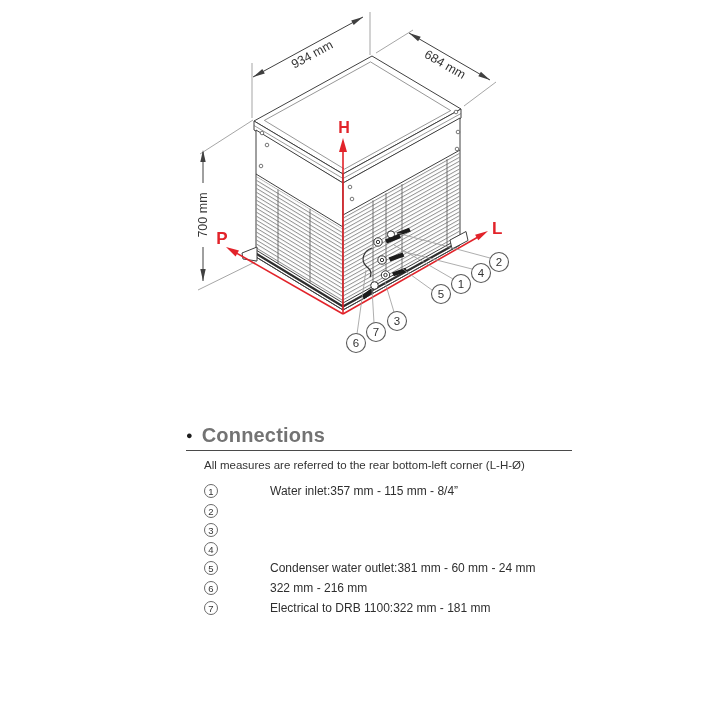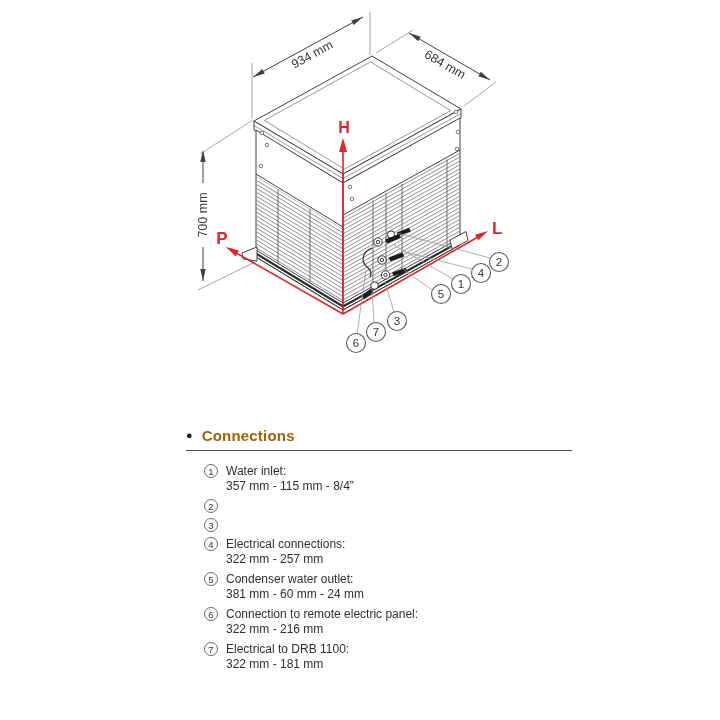--- a/index.html
+++ b/index.html
@@ -4,28 +4,28 @@
 <style>
   html,body { margin:0; padding:0; background:#ffffff; }
   body { width:720px; height:720px; font-family:"Liberation Sans", sans-serif; color:#2f2f2f; }
   .page { position:relative; width:720px; height:720px; overflow:hidden; background:#fff; }
   svg.diagram { position:absolute; left:0; top:0; display:block; }
   svg text { font-family:"Liberation Sans", sans-serif; }
 
   .connections { position:absolute; left:186px; top:424px; width:386px; }
   .heading-row { display:flex; align-items:center; gap:9px; height:22px; }
   .bullet { font-size:11px; color:#1d1d1d; line-height:1; }
-  .conn-title { font-size:15px; font-weight:700; margin:0; color:#a16207; letter-spacing:0.2px; }
+  .conn-title { font-size:20px; font-weight:700; margin:0; color:#737373; letter-spacing:0.2px; }
   .rule { border:none; border-top:1.2px solid #4a4a4a; margin:4px 0 0 0; }
   .note { font-size:11.5px; margin:8px 0 0 18px; color:#333; }
   .conn-list { list-style:none; margin:13px 0 0 18px; padding:0; display:flex; flex-direction:column; gap:5px; }
   .conn-item { display:flex; gap:8px; font-size:12px; line-height:15px; color:#2f2f2f; }
   .num-badge { flex:0 0 auto; box-sizing:border-box; width:14px; height:14px; border:1px solid #6a6a6a; border-radius:50%;
                font-size:9.5px; display:flex; align-items:center; justify-content:center; color:#333; margin-top:0px; }
-  .conn-text { display:flex; flex-direction:column; }
+  .conn-text { display:flex; flex-direction:row;margin-left:44px; }
 </style>
 </head>
 <body>
 
 <div class="page">
 
   <svg class="diagram" width="720" height="420" viewBox="0 0 720 420">
     <defs>
       <pattern id="louvL" patternUnits="userSpaceOnUse" width="8" height="3.4" patternTransform="rotate(31.3)">
         <line x1="0" y1="0.5" x2="8" y2="0.5" stroke="#8b8b8b" stroke-width="0.9"></line>
@@ -174,53 +174,49 @@
       </g>
     </g>
   </svg>
 
   <section class="connections">
     <div class="heading-row">
       <span class="bullet">●</span>
       <h2 class="conn-title">Connections</h2>
     </div>
     <hr class="rule">
+    <p class="note">All measures are referred to the rear bottom-left corner (L-H-Ø)</p>
 
     <ol class="conn-list">
       <li class="conn-item">
         <span class="num-badge">1</span>
         <div class="conn-text">
           <span>Water inlet:</span>
           <span>357 mm - 115 mm - 8/4”</span>
         </div>
       </li>
       <li class="conn-item">
         <span class="num-badge">2</span>
       </li>
       <li class="conn-item">
         <span class="num-badge">3</span>
       </li>
       <li class="conn-item">
         <span class="num-badge">4</span>
-        <div class="conn-text">
-          <span>Electrical connections:</span>
-          <span>322 mm - 257 mm</span>
-        </div>
       </li>
       <li class="conn-item">
         <span class="num-badge">5</span>
         <div class="conn-text">
           <span>Condenser water outlet:</span>
           <span>381 mm - 60 mm - 24 mm</span>
         </div>
       </li>
       <li class="conn-item">
         <span class="num-badge">6</span>
         <div class="conn-text">
-          <span>Connection to remote electric panel:</span>
           <span>322 mm - 216 mm</span>
         </div>
       </li>
       <li class="conn-item">
         <span class="num-badge">7</span>
         <div class="conn-text">
           <span>Electrical to DRB 1100:</span>
           <span>322 mm - 181 mm</span>
         </div>
       </li>

